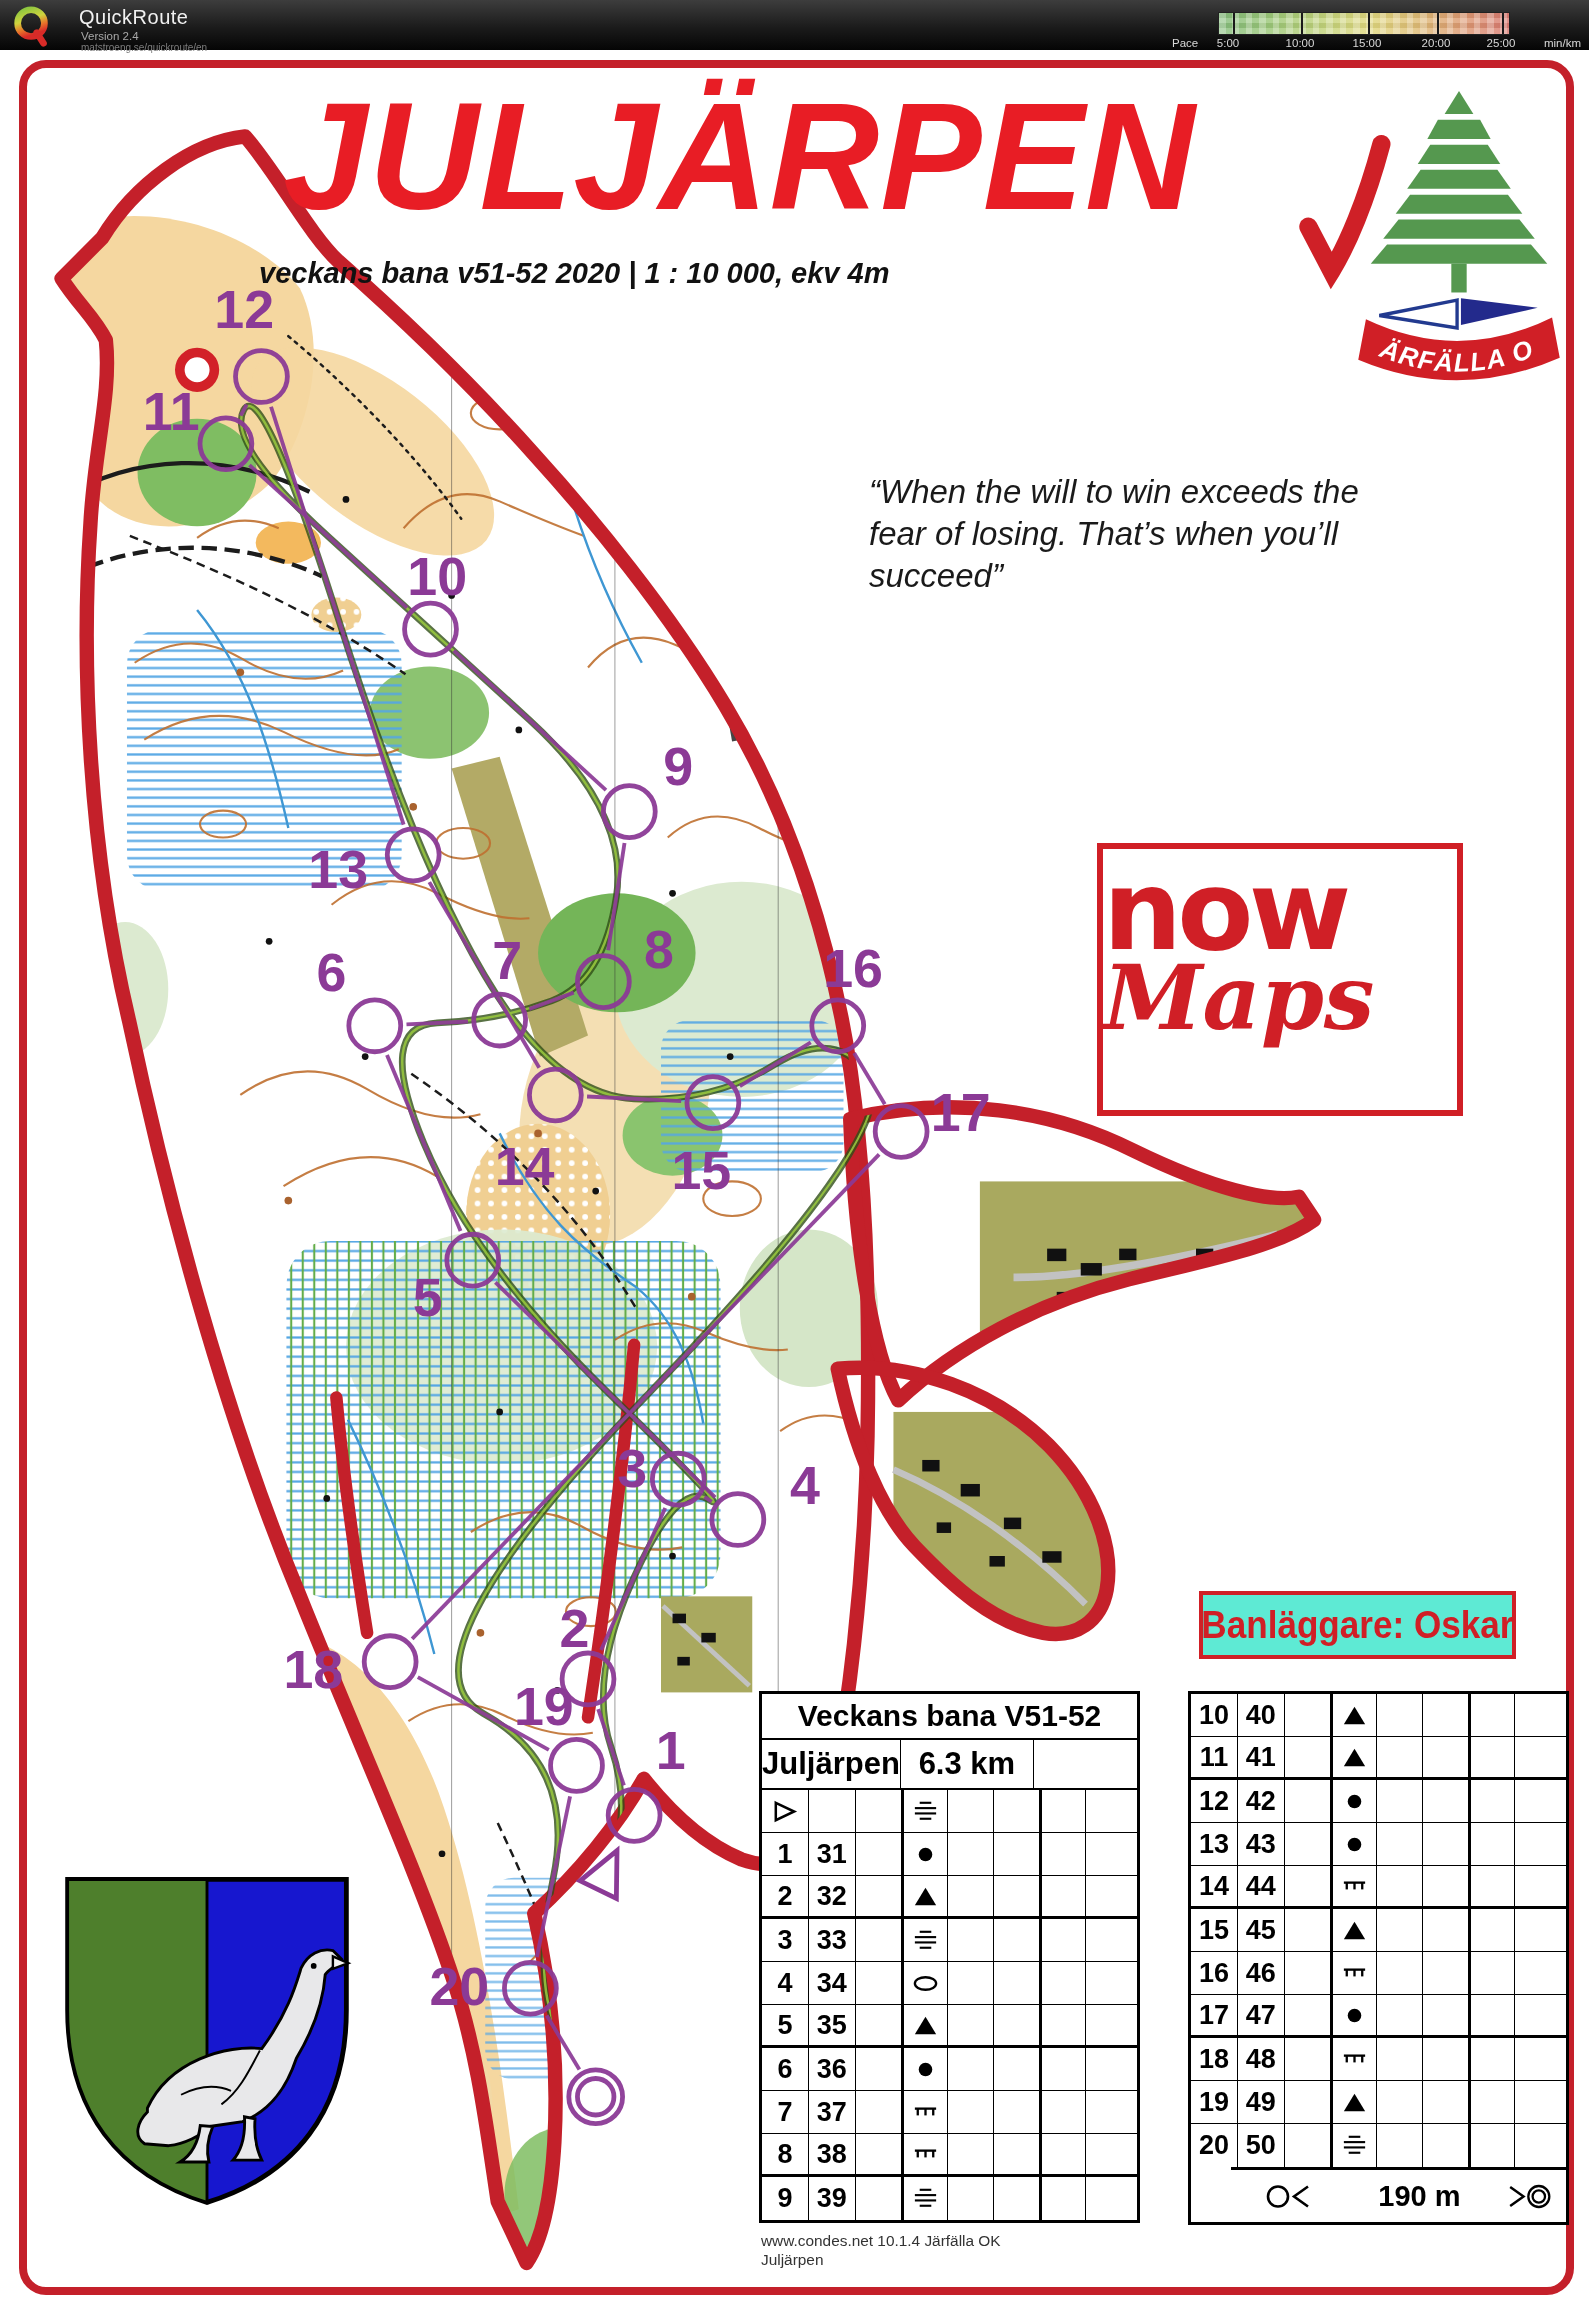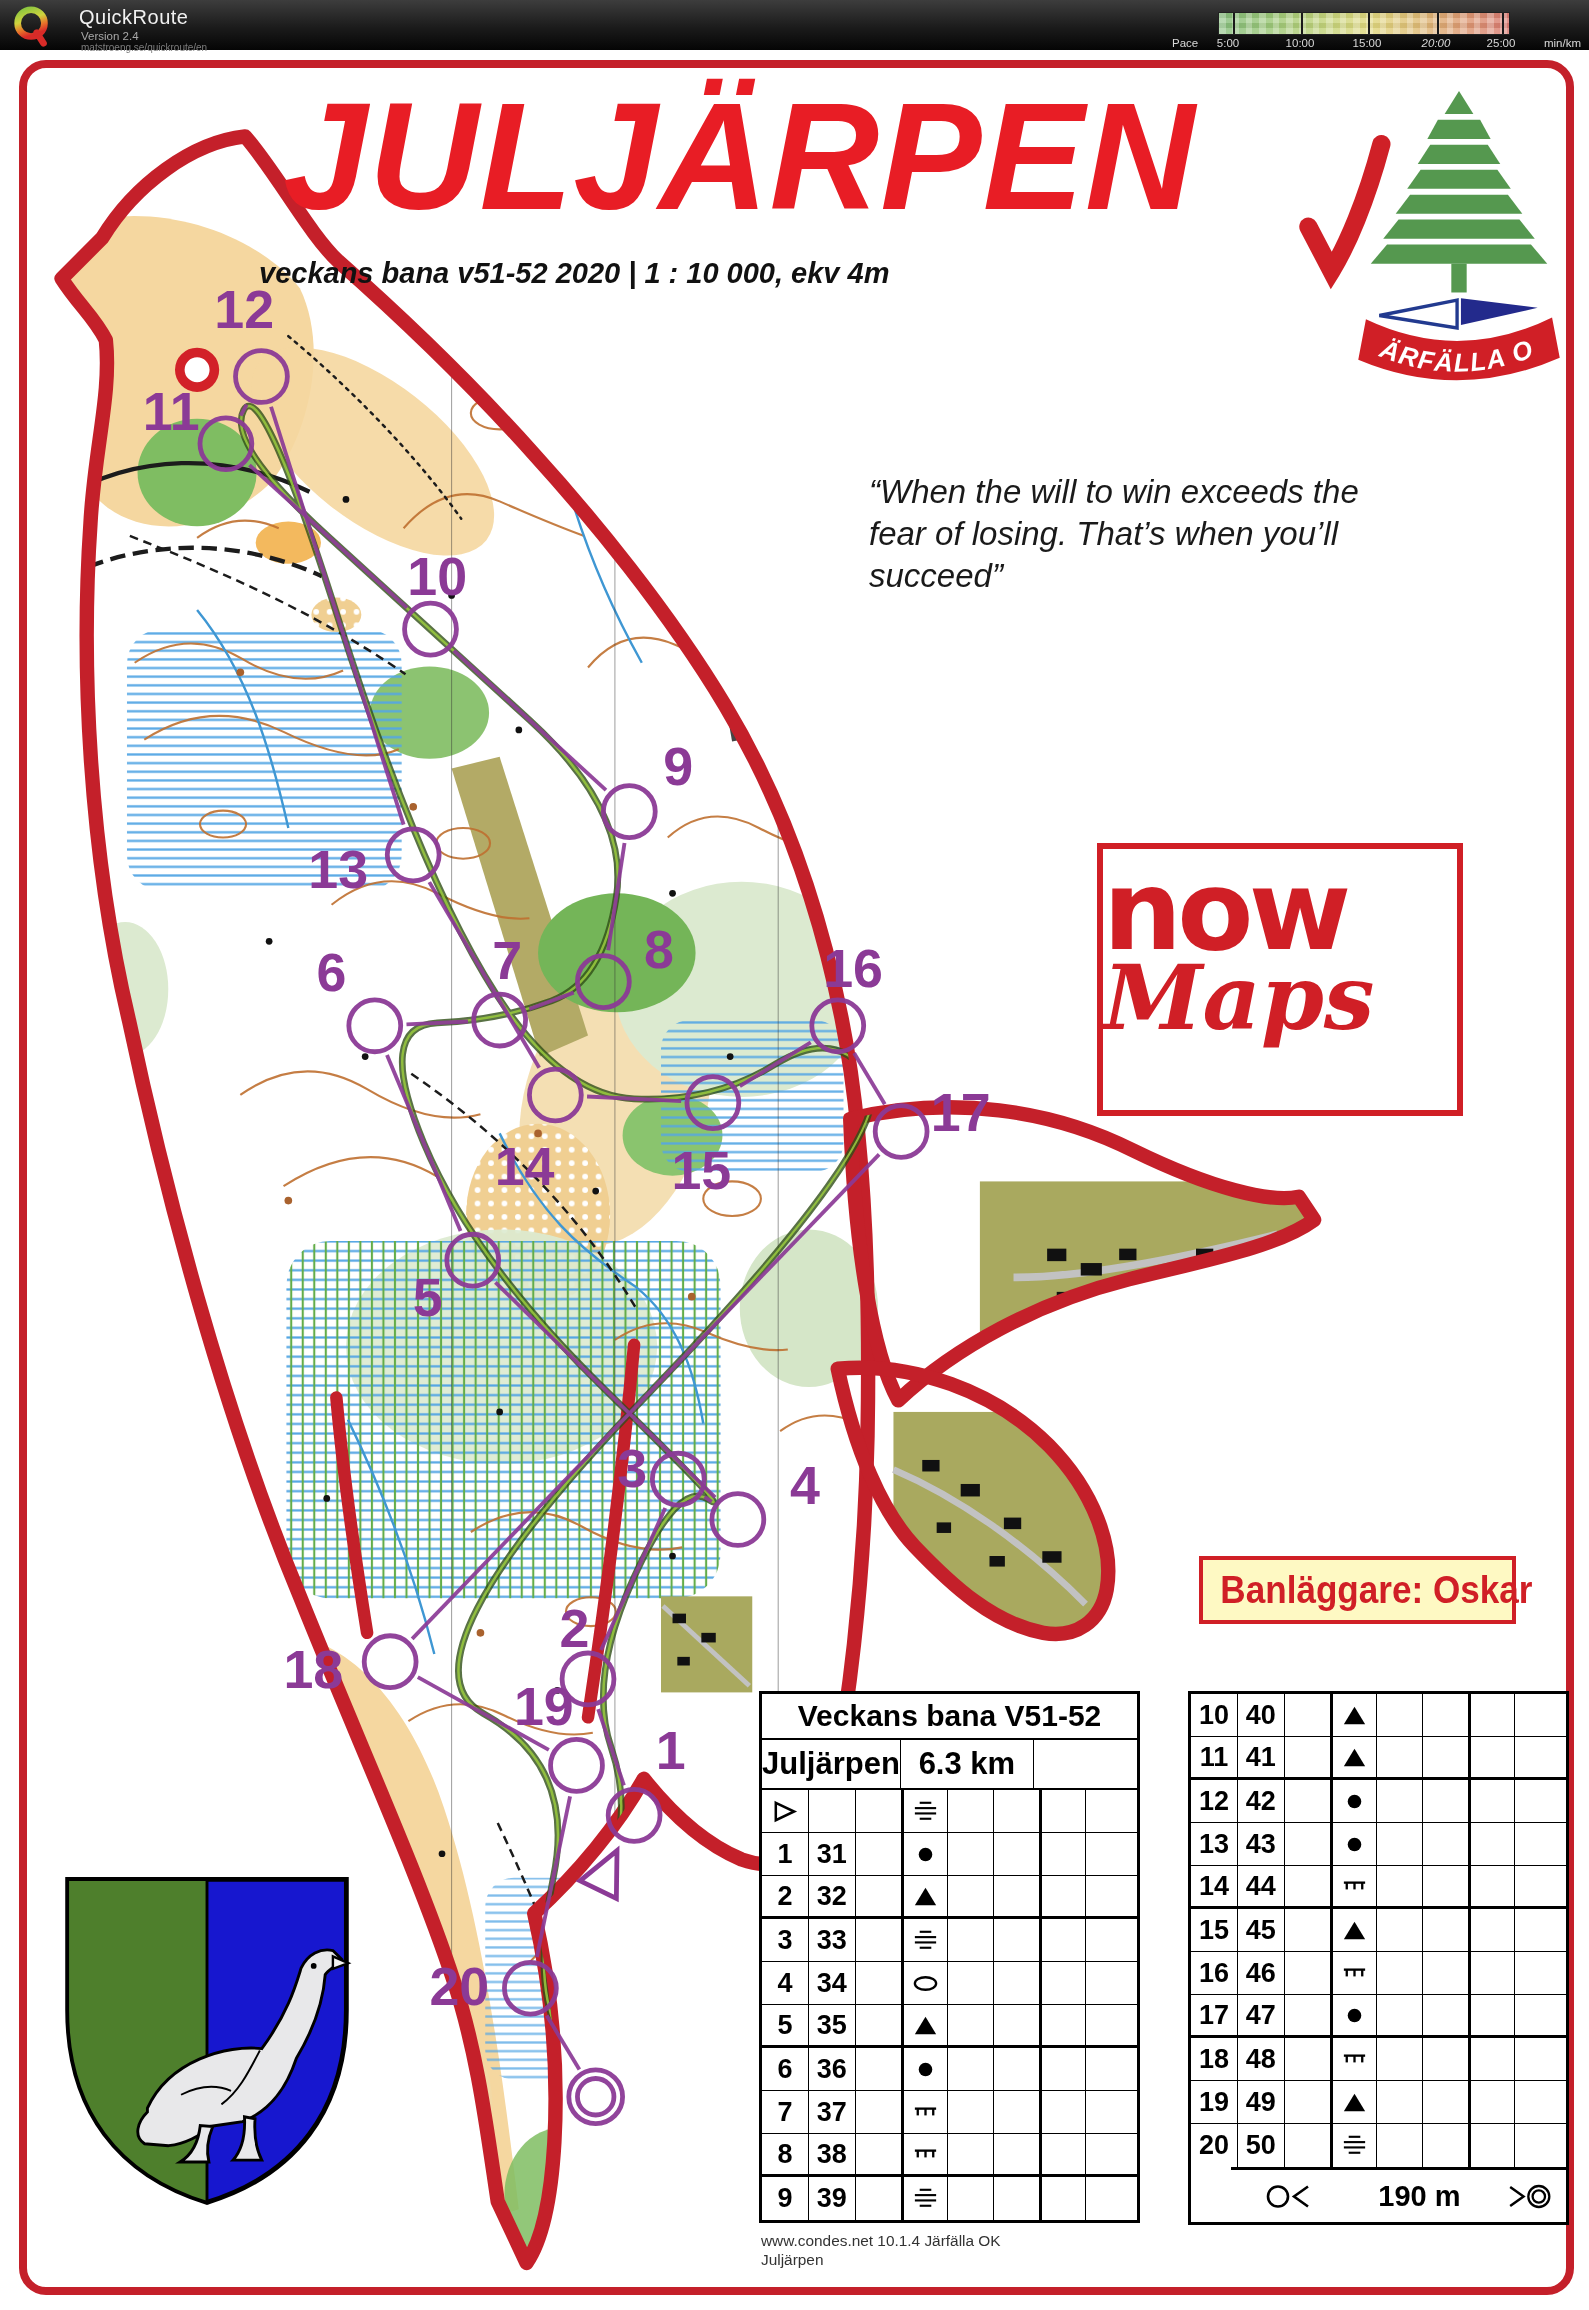--- a/index.html
+++ b/index.html
@@ -50,22 +50,22 @@
   
   .nowmaps-box{
     position:absolute;left:1097px;top:843px;width:354px;height:261px;
     border:6.7px solid #d01f26;background:#fff;text-align:left;
   }
   .nowmaps-word1{font-size:111px;font-weight:800;color:#d01f26;letter-spacing:-4.8px;
     font-family:"DejaVu Sans", sans-serif;line-height:1.0;margin-top:5.8px;}
   .nowmaps-word2{font-size:90px;font-weight:bold;font-style:italic;color:#d01f26;
     font-family:"DejaVu Serif", serif;line-height:1.0;margin-top:-13.4px;}
   .setter-box{
-    position:absolute;left:1199px;top:1556px;width:309px;height:60px;
-    border:4.8px solid #d01f26;background:#fef9c3;display:flex;align-items:center;
+    position:absolute;left:1199px;top:1591px;width:309px;height:60px;
+    border:4.8px solid #d01f26;background:#5eead4;display:flex;align-items:center;justify-content:center;
   }
   .setter-text{font-size:39px;font-weight:bold;color:#d01f26;transform:scaleX(.9);white-space:nowrap;}
   
   .cc{position:absolute;background:#fff;border:3.8px solid #000;box-sizing:border-box;}
   .cc-left{left:759px;top:1691px;width:381px;}
   .cc-right{left:1188px;top:1691px;width:381px;}
   .cc-title{height:44px;border-bottom:2.9px solid #000;display:flex;align-items:center;justify-content:center;
     font-size:30px;font-weight:bold;}
   .cc-sub{display:flex;height:48px;border-bottom:2.9px solid #000;}
   .cc-sub > div{display:flex;align-items:center;justify-content:center;font-size:31px;font-weight:bold;
@@ -383,21 +383,21 @@
     <div class="pace-bar" id="pace-bar">
         <div class="pace-tick" style="left: 14.4px;"></div>
         <div class="pace-tick" style="left: 82px;"></div>
         <div class="pace-tick" style="left: 149px;"></div>
         <div class="pace-tick" style="left: 218px;"></div>
         <div class="pace-tick" style="left: 283px;"></div>
       </div>
     <span class="pace-word">Pace</span>
     <span id="pace-tick-labels"></span>
     <span class="pace-unit">min/km</span>
-  <span class="pace-tick-label" style="left: 10px;">5:00</span><span class="pace-tick-label" style="left: 82px;">10:00</span><span class="pace-tick-label" style="left: 149px;">15:00</span><span class="pace-tick-label" style="left: 218px; font-style: italic;">20:00</span><span class="pace-tick-label" style="left: 283px;">25:00</span></div>
+  <span class="pace-tick-label" style="left: 10px;">5:00</span><span class="pace-tick-label" style="left: 82px;">10:00</span><span class="pace-tick-label" style="left: 149px;">15:00</span><span class="pace-tick-label" style="left: 218px;">20:00</span><span class="pace-tick-label" style="left: 283px;">25:00</span></div>
 </div>
 
 <div class="page-border"></div>
 
 <div class="page-title">JULJÄRPEN</div>
 <div class="page-subtitle">veckans bana v51-52 2020 | 1 : 10 000, ekv 4m</div>
 <div class="quote">“When the will to win exceeds the
 fear of losing. That’s when you’ll
 succeed”</div>
 

